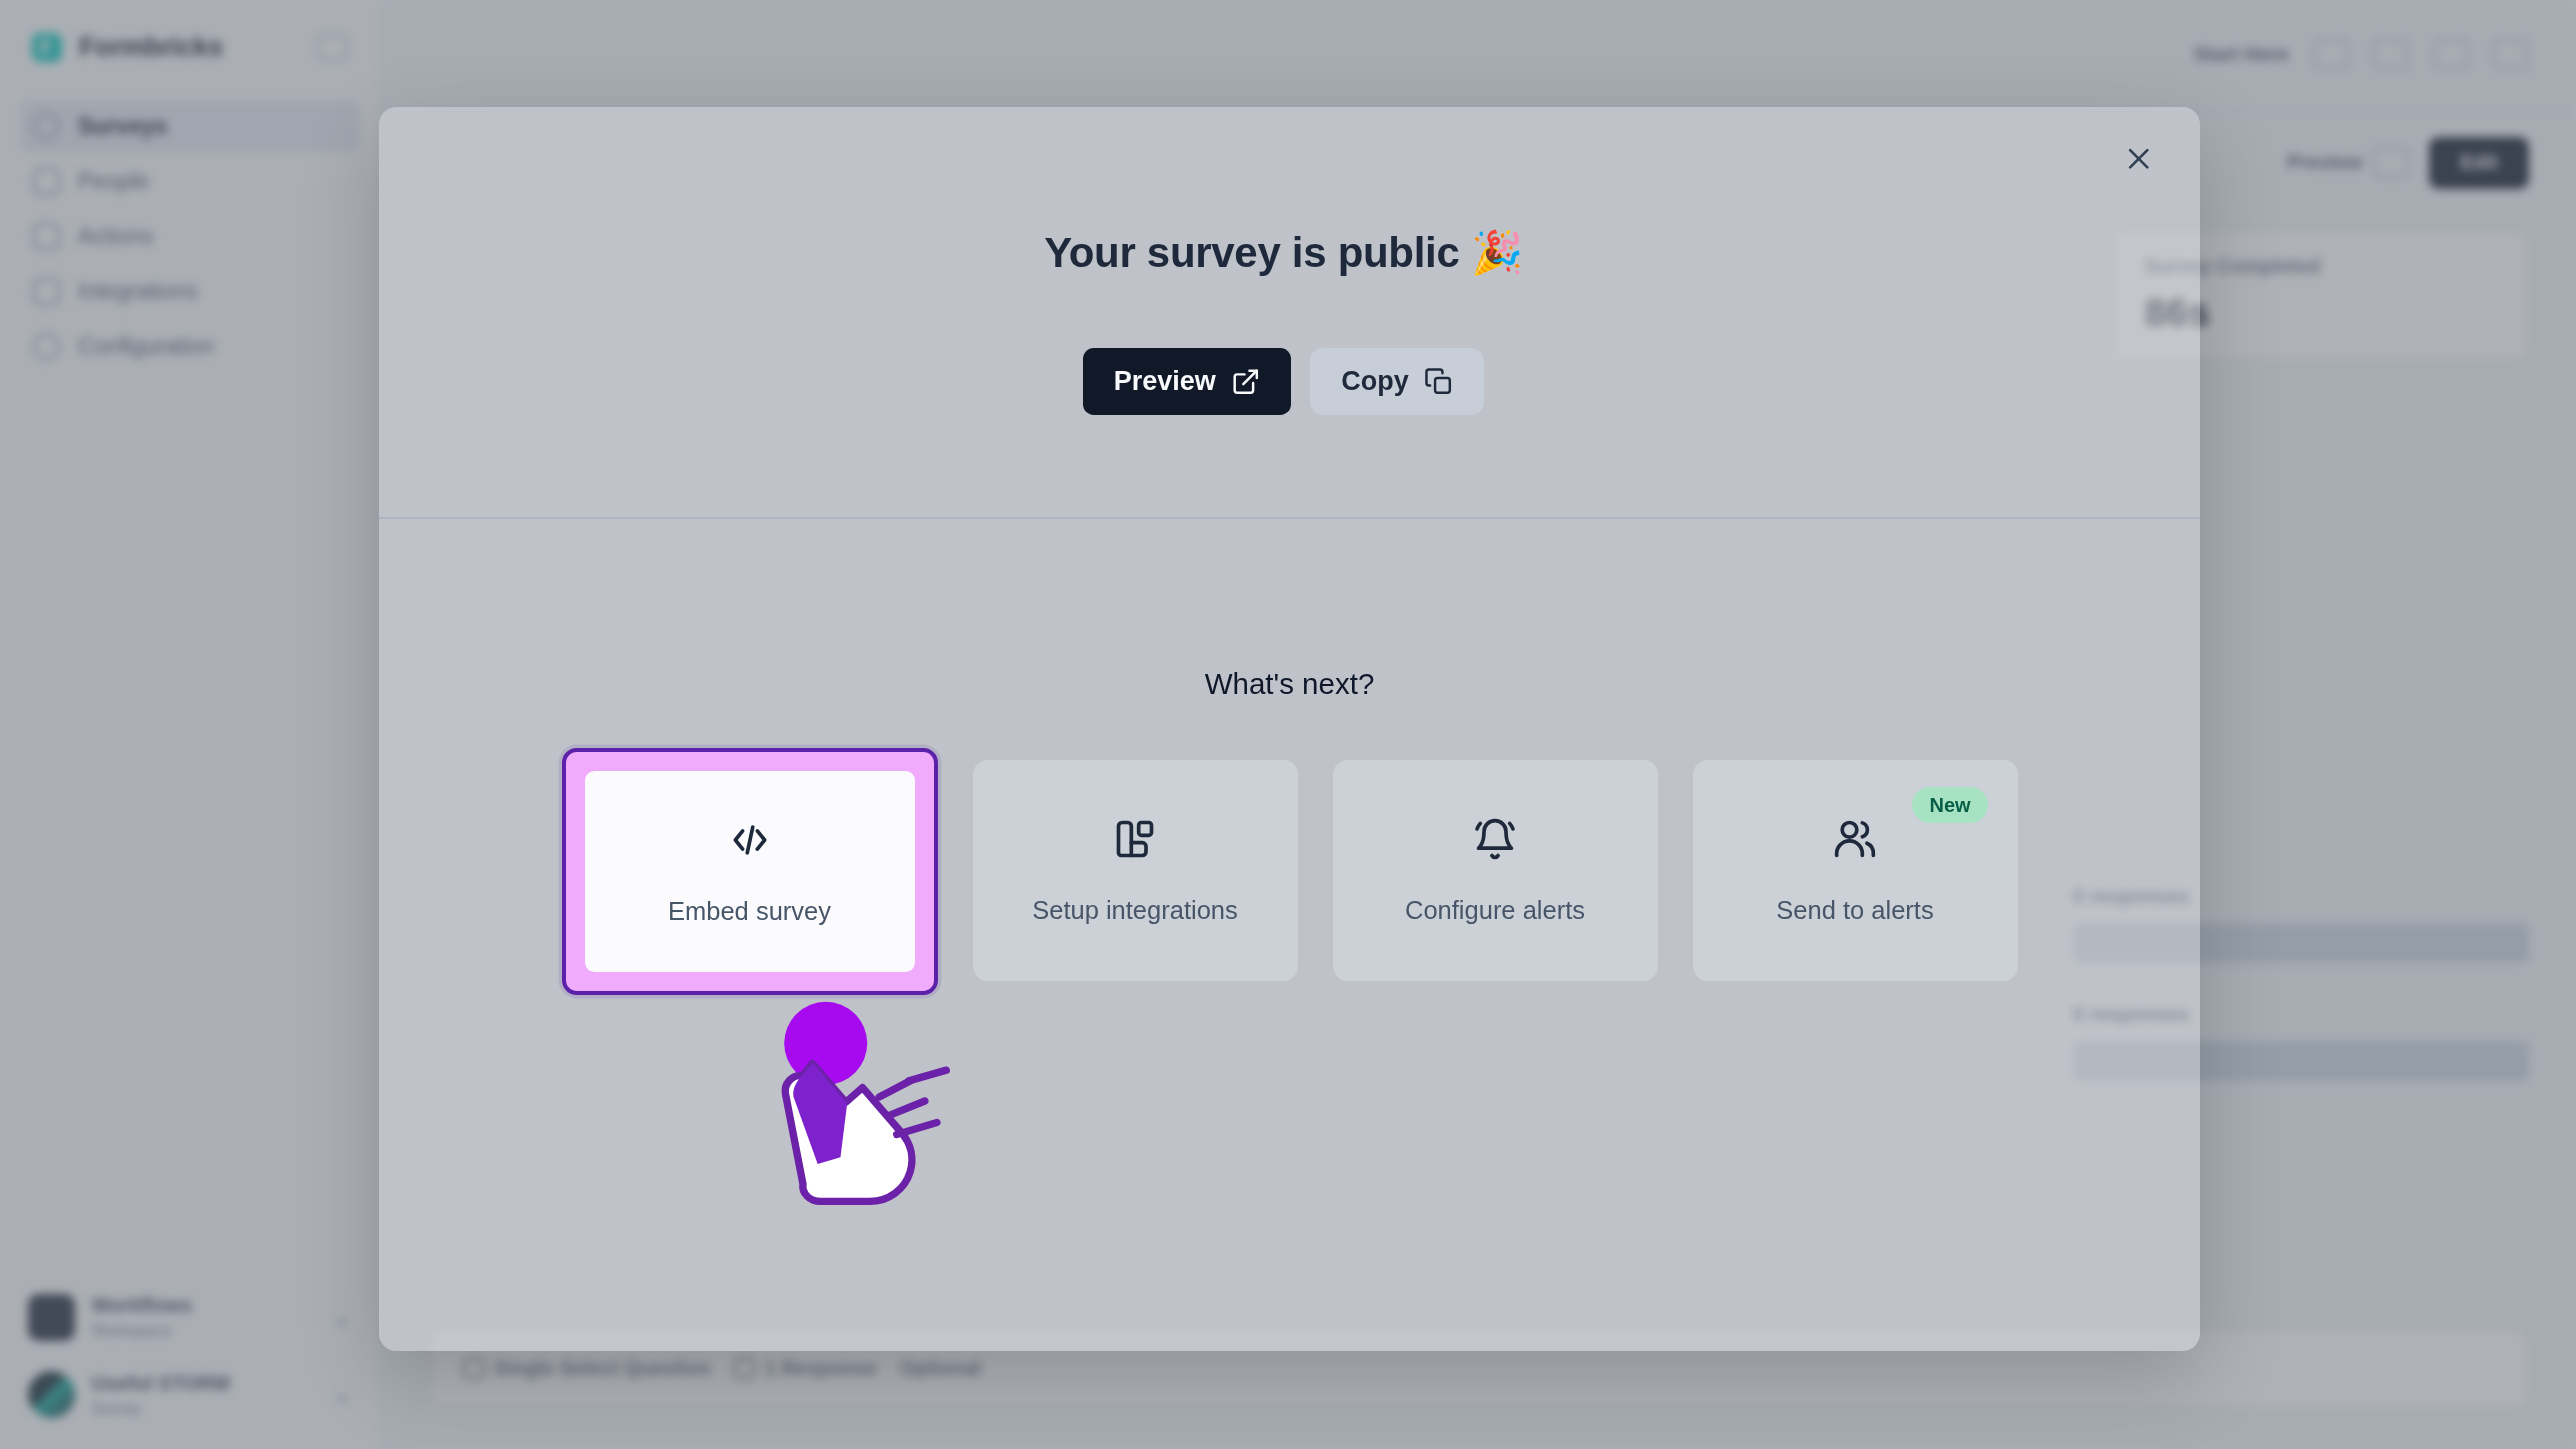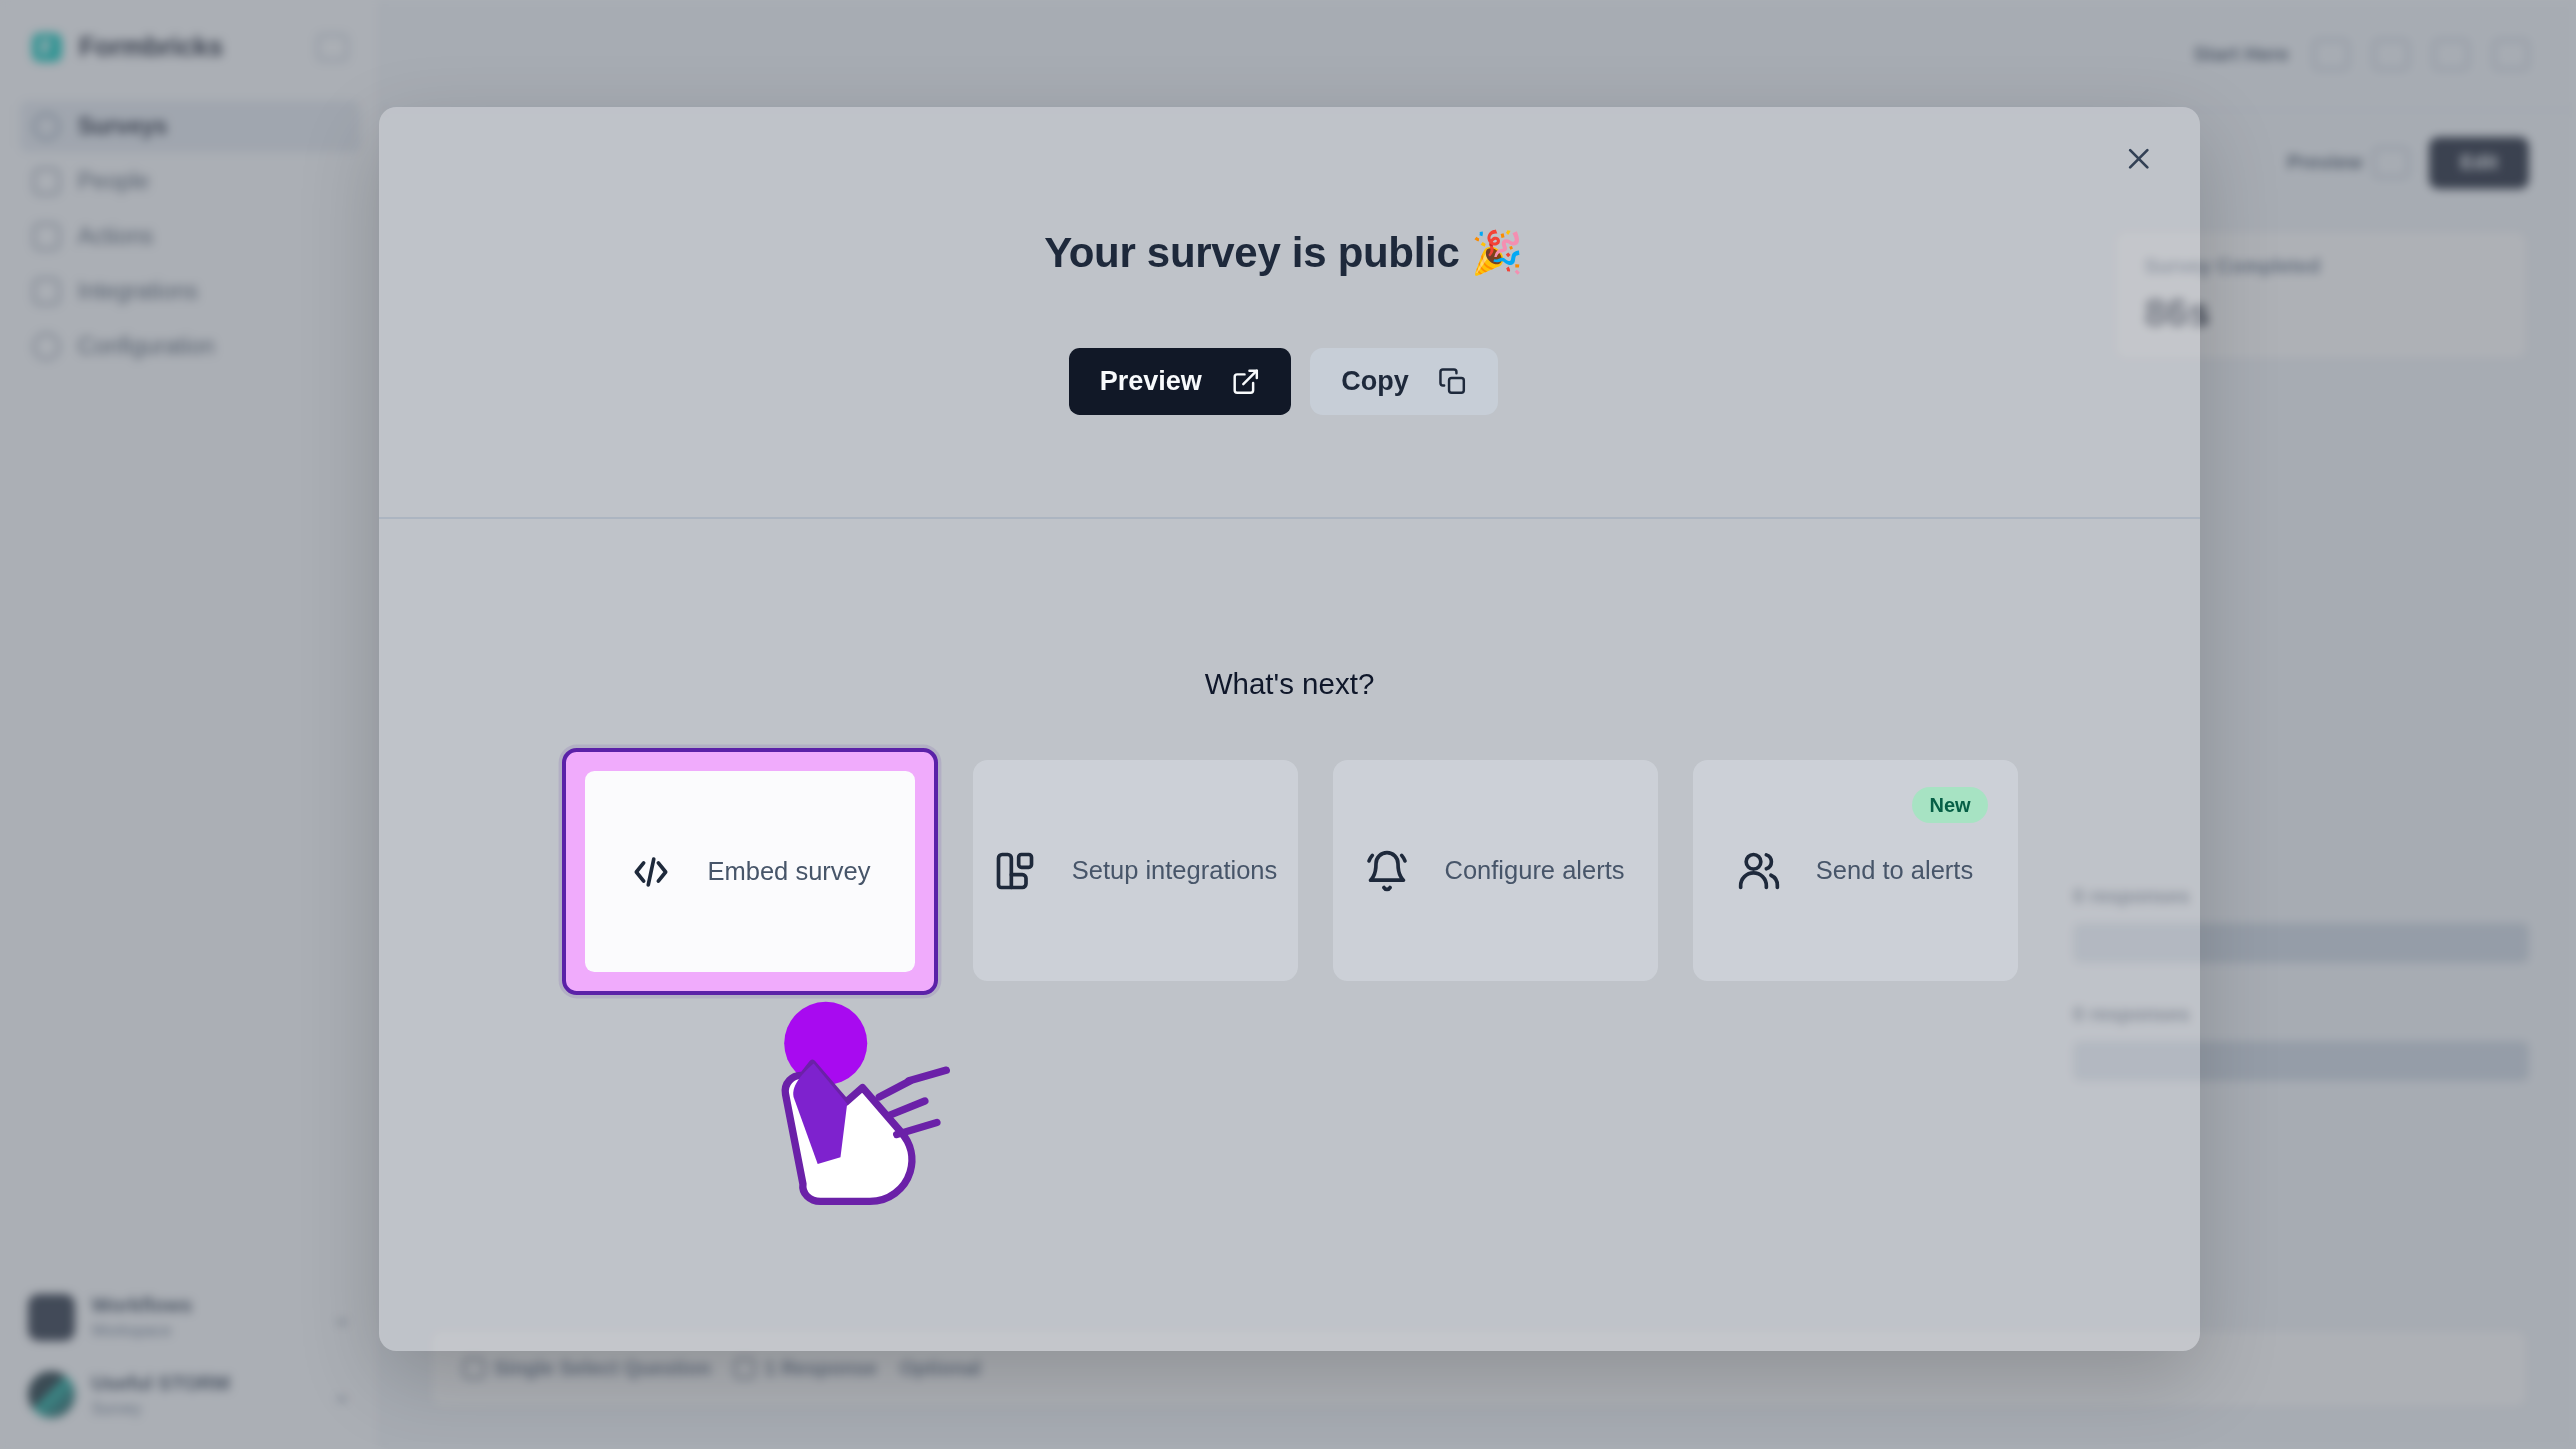--- a/index.html
+++ b/index.html
@@ -135,38 +135,38 @@
     border: 2.7px solid #1d9e8f; border-radius: 10.7px;
     background: rgba(248,250,252,0.45);
     display: flex; align-items: center;
     padding: 0 27px;
     font-size: 27px; color: #0f172a;
     white-space: nowrap; overflow: hidden;
     cursor: text;
   }
   .btn {
     height: 67px; border-radius: 10.7px;
-    display: flex; align-items: center; gap: 29px;
+    display: flex; align-items: center; gap: 15px;
     padding: 0 31px; font-size: 27px; font-weight: 700;
     border: none; cursor: pointer;
     font-family: "Liberation Sans", sans-serif;
   }
   .btn-primary { background: #111827; color: #f8fafc; }
   .btn-secondary { background: rgba(203,213,225,0.62); color: #1e293b; border-radius: 13px; }
   .btn svg { width: 29.5px; height: 29.5px; }
 
   .modal-bottom { padding: 148px 0 0 0; display: flex; flex-direction: column; align-items: center; }
   .whats-next { font-size: 29.5px; color: #0f172a; font-weight: 500; margin-bottom: 59px; }
   .cards { display: flex; gap: 35px; }
   .nxt-card {
     position: relative;
     width: 325px; height: 221px;
     border-radius: 14.8px;
     background: rgba(226,232,240,0.36);
-    display: flex; flex-direction: row;
+    display: flex; flex-direction: column;
     align-items: center; justify-content: center; gap: 35px;
     cursor: pointer;
   }
   .nxt-card .ico { width: 44px; height: 44px; color: #1e293b; }
   .nxt-card .ico svg { width: 100%; height: 100%; }
   .nxt-label { font-size: 25.5px; color: #475569; font-weight: 500; }
   .badge-new {
     position: absolute; top: 27px; right: 29.5px;
     background: #a7e3c3; color: #065f46;
     font-size: 20px; font-weight: 700;

